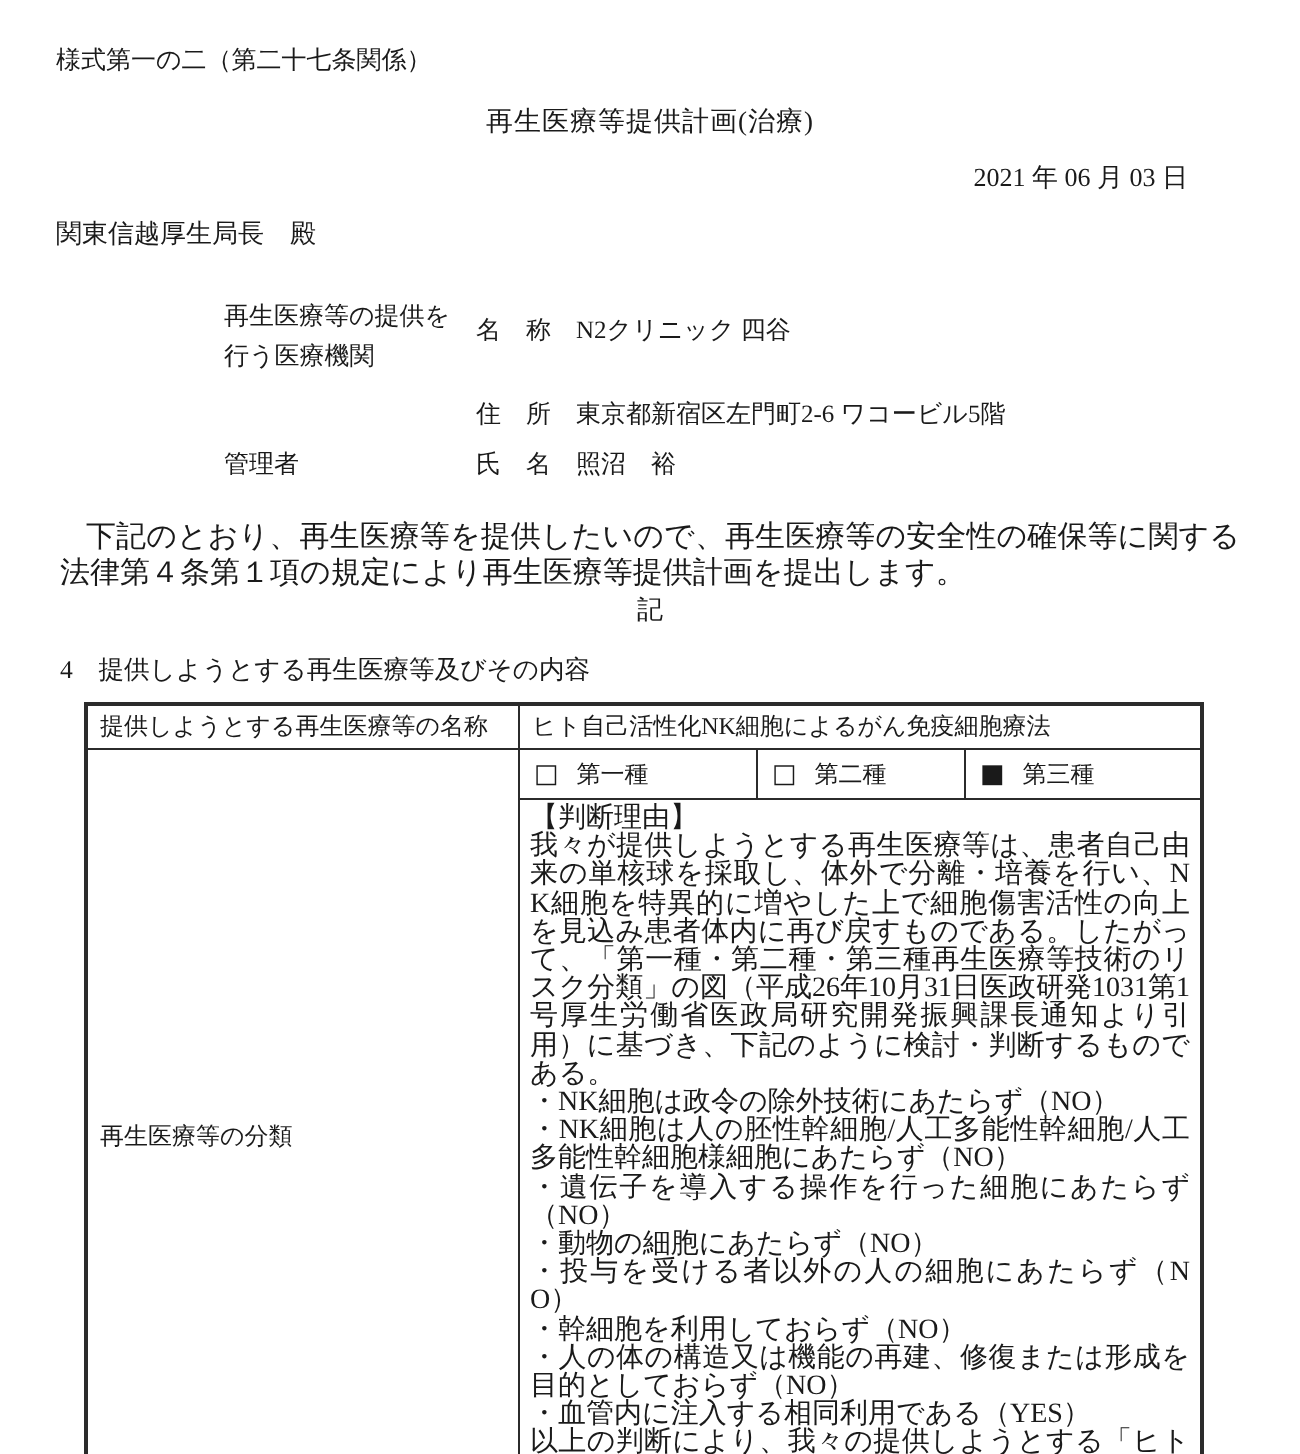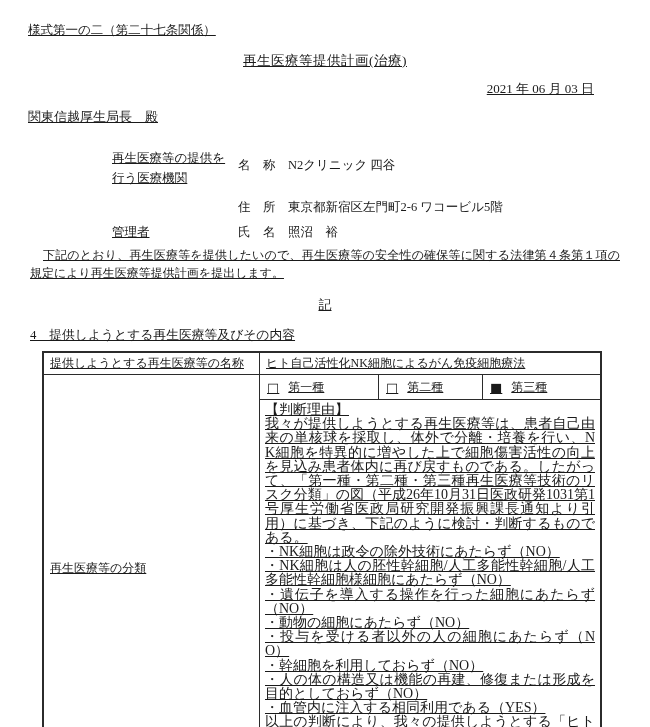--- a/index.html
+++ b/index.html
@@ -4,37 +4,37 @@
 <style>
   html,body{margin:0;padding:0;}
   body{
     width:650px;height:727px;
     background:#ffffff;
     font-family:"Liberation Serif","DejaVu Serif",serif;
     color:#1a1a1a;
     position:relative;
     overflow:hidden;
   }
-  .abs{position:absolute;text-decoration:underline;}
+  .abs{position:absolute;}
   .form-id{left:28px;top:22px;font-size:12.5px;}
   .doc-title{left:0;top:52px;width:650px;text-align:center;font-size:13.5px;letter-spacing:.5px;}
   .doc-date{right:56px;top:80px;font-size:13px;}
   .addressee{left:28px;top:108px;font-size:13px;}
 
   .org-label{left:112px;top:149px;font-size:12.5px;line-height:19.5px;white-space:pre-line;}
   .mgr-label{left:112px;top:224px;font-size:12.5px;}
   .frow{font-size:12.5px;}
   .frow .flabel{position:absolute;left:238px;white-space:nowrap;}
   .frow .fvalue{position:absolute;left:288px;white-space:nowrap;text-align:right;}
   .frow.r-name{top:157px;}
   .frow.r-addr{top:199px;}
   .frow.r-person{top:224px;}
   .frow span{display:inline-block;}
 
-  .body-paragraph{left:30px;top:247px;width:590px;font-size:12px;line-height:17.5px;text-indent:13px;text-align:justify;}
+  .body-paragraph{left:30px;top:261px;width:590px;font-size:15px;line-height:17.5px;text-indent:13px;text-align:justify;}
   .ki{left:0;top:296px;width:650px;text-align:center;font-size:13px;}
   .section-heading{left:30px;top:327px;font-size:12.8px;}
 
   .ftable{left:42px;top:351px;width:560px;border:2px solid #2b2b2b;box-sizing:border-box;background:#fff;}
   .ftable *{box-sizing:border-box;}
   .trow{display:flex;align-items:stretch;}
   .trow.r1{border-bottom:1.5px solid #2b2b2b;}
   .trow.r2{border-bottom:1.5px solid #2b2b2b;}
   .tcell{font-size:12px;}
   .c1{width:216px;flex:0 0 216px;border-right:1.5px solid #2b2b2b;padding:2px 4px 2px 6px;}

